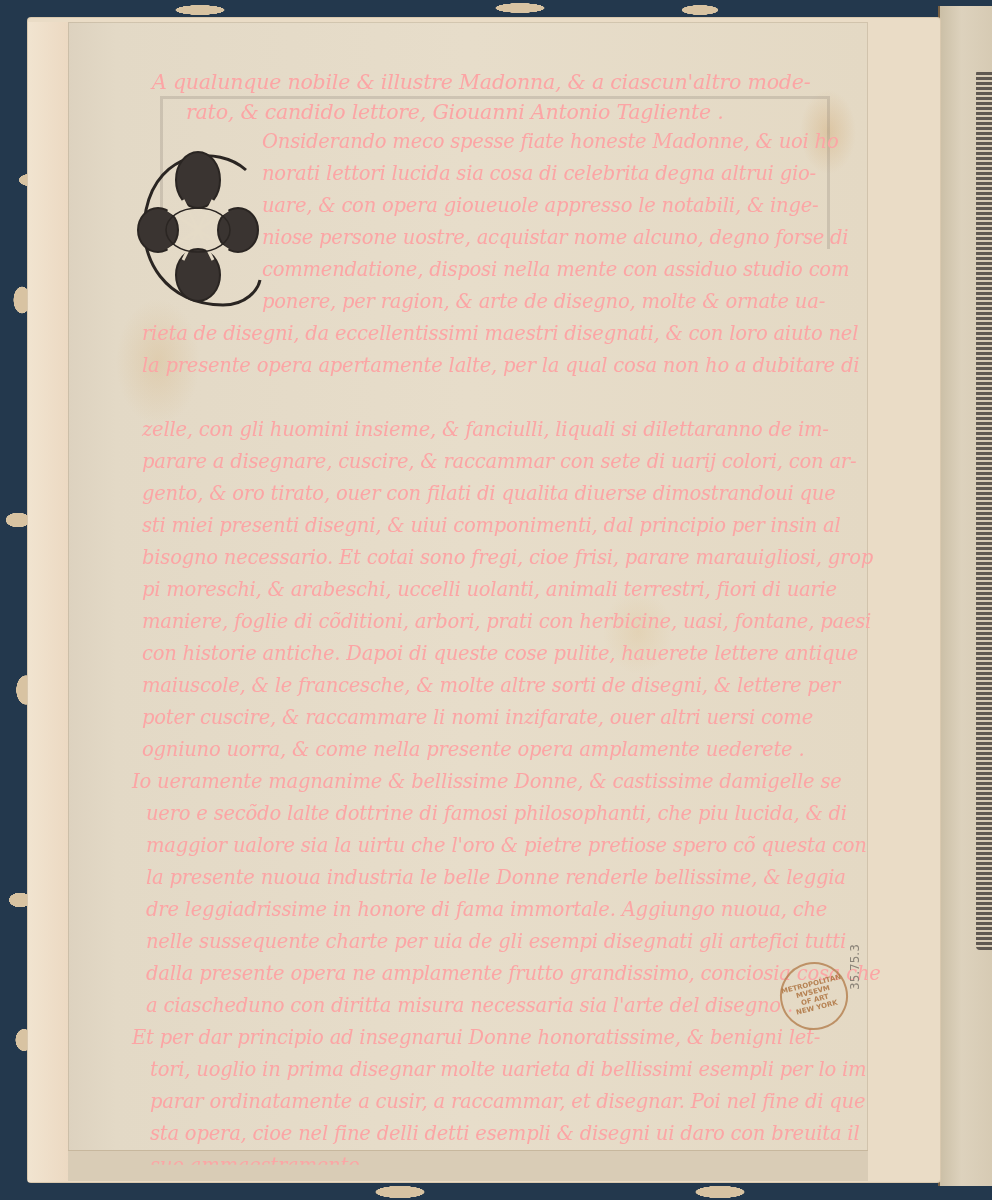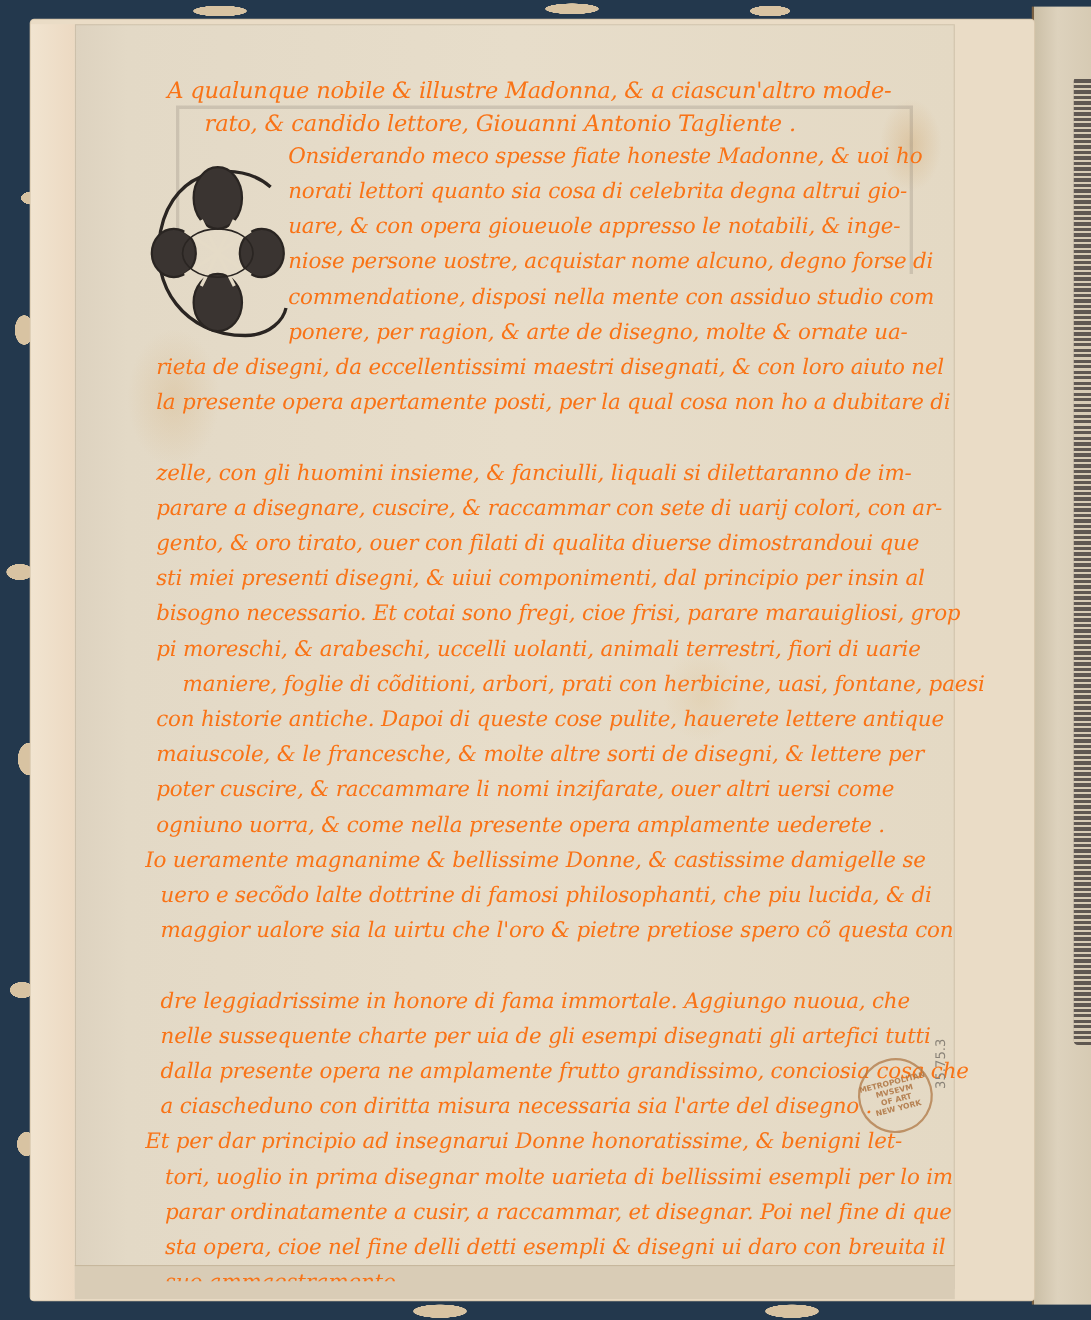--- a/index.html
+++ b/index.html
@@ -68,21 +68,21 @@
     border-bottom: none;
   }
   .text-block {
     position: absolute; left: 0; top: 0; width: 992px; height: 1200px;
   }
   .line {
     position: absolute;
     font-family: "DejaVu Serif", serif;
     font-style: italic;
     font-size: 19.5px;
-    color: #f97316;
+    color: #fca5a5;
     white-space: nowrap;
     letter-spacing: -0.2px;
     line-height: 1;
   }
   .initial {
     position: absolute; left: 128px; top: 140px; width: 140px; height: 175px;
   }
   .stamp {
     position: absolute; left: 780px; top: 962px; width: 64px; height: 64px;
     border-radius: 50%;
@@ -130,41 +130,42 @@
   <g fill="none" stroke="#2a2522" stroke-width="1.5">
     <ellipse cx="70" cy="90" rx="32" ry="22"></ellipse>
   </g>
 </svg>
 
 <div class="text-block">
   <div class="line" style="left:152px;top:72px;font-size:20.5px;">A qualunque nobile &amp; illustre Madonna, &amp; a ciascun'altro mode-</div>
   <div class="line" style="left:262px;top:132px;">Onsiderando meco spesse fiate honeste Madonne, &amp; uoi ho</div>
 
   <div class="line" style="left:186px;top:102px;font-size:20.5px;">rato, &amp; candido lettore, Giouanni Antonio Tagliente .</div>
-  <div class="line" style="left:262px;top:164px;">norati lettori quanto sia cosa di celebrita degna altrui gio-</div>
+  <div class="line" style="left:262px;top:164px;">norati lettori lucida sia cosa di celebrita degna altrui gio-</div>
   <div class="line" style="left:262px;top:196px;">uare, &amp; con opera gioueuole appresso le notabili, &amp; inge-</div>
   <div class="line" style="left:262px;top:228px;">niose persone uostre, acquistar nome alcuno, degno forse di</div>
   <div class="line" style="left:262px;top:260px;text-align:right;">commendatione, disposi nella mente con assiduo studio com</div>
   <div class="line" style="left:262px;top:292px;">ponere, per ragion, &amp; arte de disegno, molte &amp; ornate ua-</div>
   <div class="line" style="left:142px;top:324px;">rieta de disegni, da eccellentissimi maestri disegnati, &amp; con loro aiuto nel</div>
-  <div class="line" style="left:142px;top:356px;">la presente opera apertamente posti, per la qual cosa non ho a dubitare di</div>
+  <div class="line" style="left:142px;top:356px;">la presente opera apertamente lalte, per la qual cosa non ho a dubitare di</div>
   <div class="line" style="left:142px;top:420px;">zelle, con gli huomini insieme, &amp; fanciulli, liquali si dilettaranno de im-</div>
   <div class="line" style="left:142px;top:452px;">parare a disegnare, cuscire, &amp; raccammar con sete di uarij colori, con ar-</div>
   <div class="line" style="left:142px;top:484px;">gento, &amp; oro tirato, ouer con filati di qualita diuerse dimostrandoui que</div>
   <div class="line" style="left:142px;top:516px;">sti miei presenti disegni, &amp; uiui componimenti, dal principio per insin al</div>
   <div class="line" style="left:142px;top:548px;">bisogno necessario. Et cotai sono fregi, cioe frisi, parare marauigliosi, grop</div>
   <div class="line" style="left:142px;top:580px;">pi moreschi, &amp; arabeschi, uccelli uolanti, animali terrestri, fiori di uarie</div>
-  <div class="line" style="left:142px;top:612px;margin-left:24px;">maniere, foglie di cõditioni, arbori, prati con herbicine, uasi, fontane, paesi</div>
+  <div class="line" style="left:142px;top:612px;">maniere, foglie di cõditioni, arbori, prati con herbicine, uasi, fontane, paesi</div>
   <div class="line" style="left:142px;top:644px;">con historie antiche. Dapoi di queste cose pulite, hauerete lettere antique</div>
   <div class="line" style="left:142px;top:676px;">maiuscole, &amp; le francesche, &amp; molte altre sorti de disegni, &amp; lettere per</div>
   <div class="line" style="left:142px;top:708px;">poter cuscire, &amp; raccammare li nomi inzifarate, ouer altri uersi come</div>
   <div class="line" style="left:142px;top:740px;">ogniuno uorra, &amp; come nella presente opera amplamente uederete .</div>
   <div class="line" style="left:132px;top:772px;">Io ueramente magnanime &amp; bellissime Donne, &amp; castissime damigelle se</div>
   <div class="line" style="left:146px;top:804px;">uero e secõdo lalte dottrine di famosi philosophanti, che piu lucida, &amp; di</div>
   <div class="line" style="left:146px;top:836px;">maggior ualore sia la uirtu che l'oro &amp; pietre pretiose spero cõ questa con</div>
+  <div class="line" style="left:146px;top:868px;">la presente nuoua industria le belle Donne renderle bellissime, &amp; leggia</div>
   <div class="line" style="left:146px;top:900px;">dre leggiadrissime in honore di fama immortale. Aggiungo nuoua, che</div>
   <div class="line" style="left:146px;top:932px;">nelle sussequente charte per uia de gli esempi disegnati gli artefici tutti</div>
   <div class="line" style="left:146px;top:964px;">dalla presente opera ne amplamente frutto grandissimo, conciosia cosa che</div>
   <div class="line" style="left:146px;top:996px;text-align:right;">a ciascheduno con diritta misura necessaria sia l'arte del disegno .</div>
   <div class="line" style="left:132px;top:1028px;">Et per dar principio ad insegnarui Donne honoratissime, &amp; benigni let-</div>
   <div class="line" style="left:150px;top:1060px;">tori, uoglio in prima disegnar molte uarieta di bellissimi esempli per lo im</div>
   <div class="line" style="left:150px;top:1092px;">parar ordinatamente a cusir, a raccammar, et disegnar. Poi nel fine di que</div>
   <div class="line" style="left:150px;top:1124px;">sta opera, cioe nel fine delli detti esempli &amp; disegni ui daro con breuita il</div>
   <div class="line" style="left:150px;top:1156px;clip-path:inset(0 0 55% 0);">suo ammaestramento</div>
 </div>

